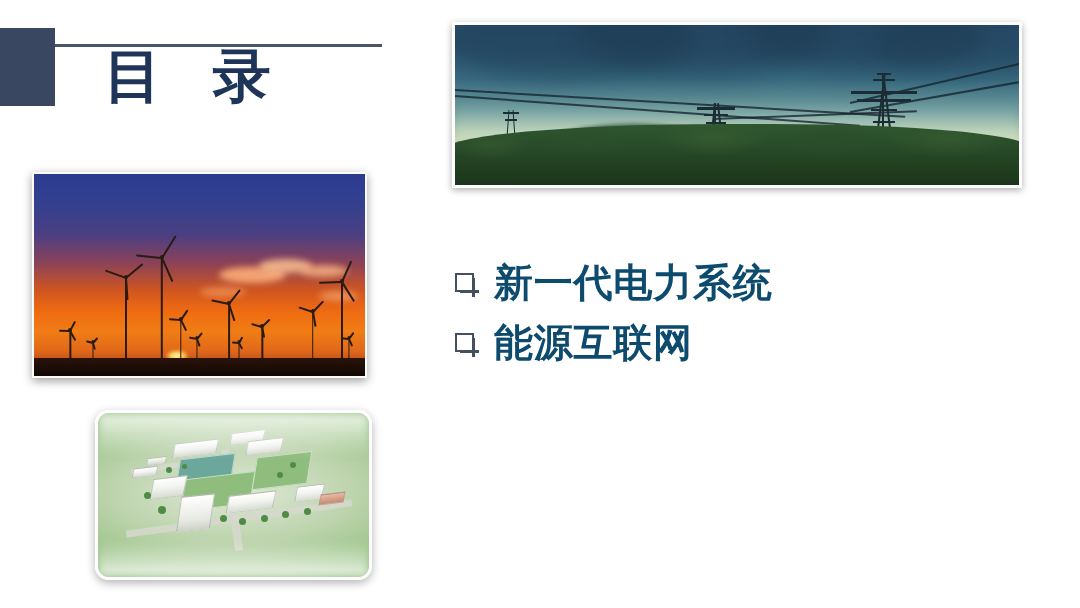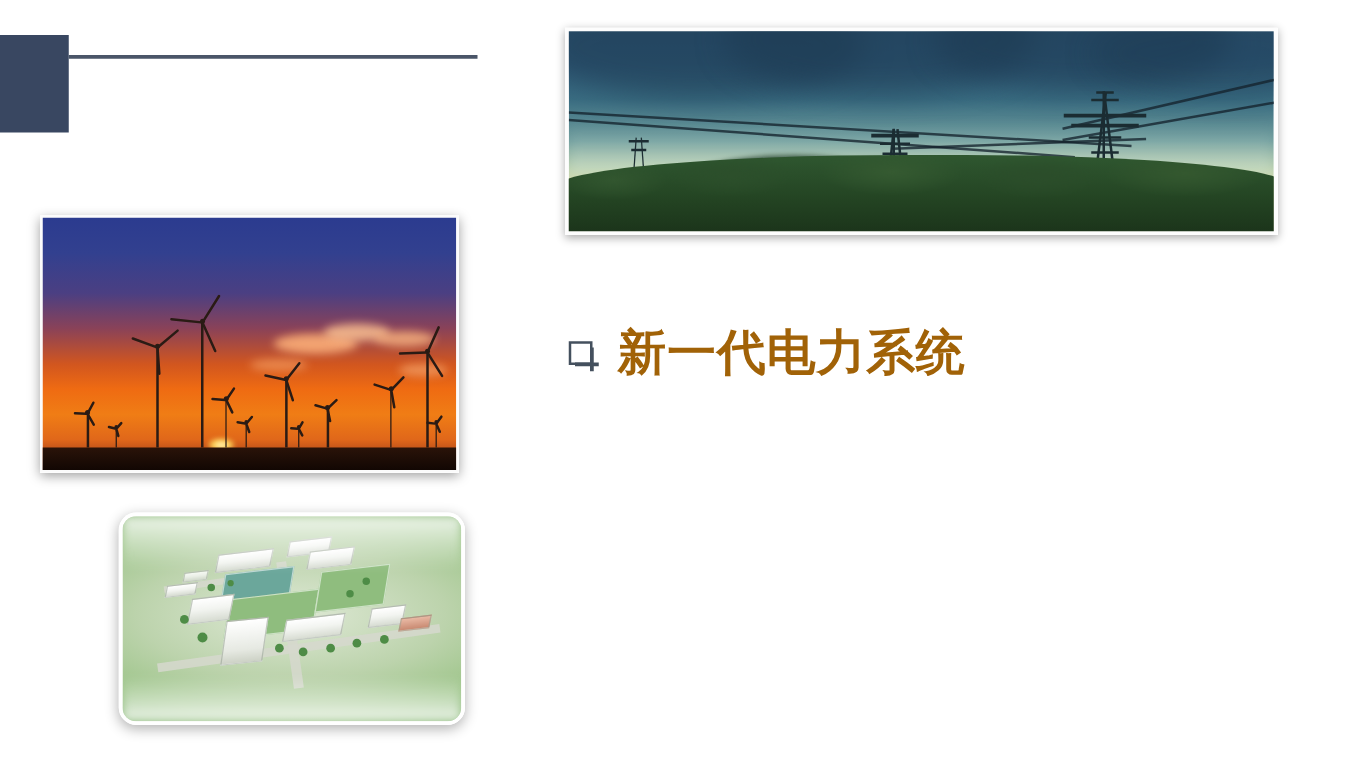--- a/index.html
+++ b/index.html
@@ -309,37 +309,38 @@
   .agenda-item.active .bullet-square {
     border-color: #c00000;
   }
   .agenda-item.active .bullet-square::after,
   .agenda-item.active .bullet-square::before {
     background: #c00000;
   }
   .agenda-label {
     font-size: 39px;
     font-weight: 700;
-    color: #a16207;
+    color: #0c4a6e;
     letter-spacing: 0.02em;
     line-height: 1;
     white-space: nowrap;
     font-family: "DejaVu Sans", "Liberation Sans", sans-serif;
   }
   .agenda-item.active .agenda-label {
     color: #c00000;
   }
 </style>
 </head>
 <body>
 
 <div class="slide">
 
   <div class="title-block-accent"></div>
   <div class="title-rule"></div>
+  <div class="title-text">目  录</div>
 
   <div class="photo" id="photo-transmission">
     <div class="tower-sky"></div>
     <div class="tower-cloud" style="left:-4%;top:-18%;width:46%;height:52%;"></div>
     <div class="tower-cloud" style="left:22%;top:-24%;width:44%;height:56%;"></div>
     <div class="tower-cloud" style="left:52%;top:-20%;width:42%;height:50%;"></div>
     <div class="tower-cloud" style="left:74%;top:-10%;width:36%;height:42%;opacity:.8;"></div>
     <div class="tower-haze"></div>
 
     <div class="tower-mountain" style="left:16%;top:62%;width:30%;height:16%;border-radius:60% 52% 0 0 / 100% 100% 0 0;"></div>
@@ -519,17 +520,21 @@
     <div class="campus-blur-bottom"></div>
   </div>
 
   <div class="agenda">
 
     <div class="agenda-item">
       <span class="bullet-square"></span>
       <span class="agenda-label">新一代电力系统</span>
     </div>
 
+    <div class="agenda-item">
+      <span class="bullet-square"></span>
+      <span class="agenda-label">能源互联网</span>
+    </div>
 
 
   </div>
 
 </div>
 
 </body></html>

